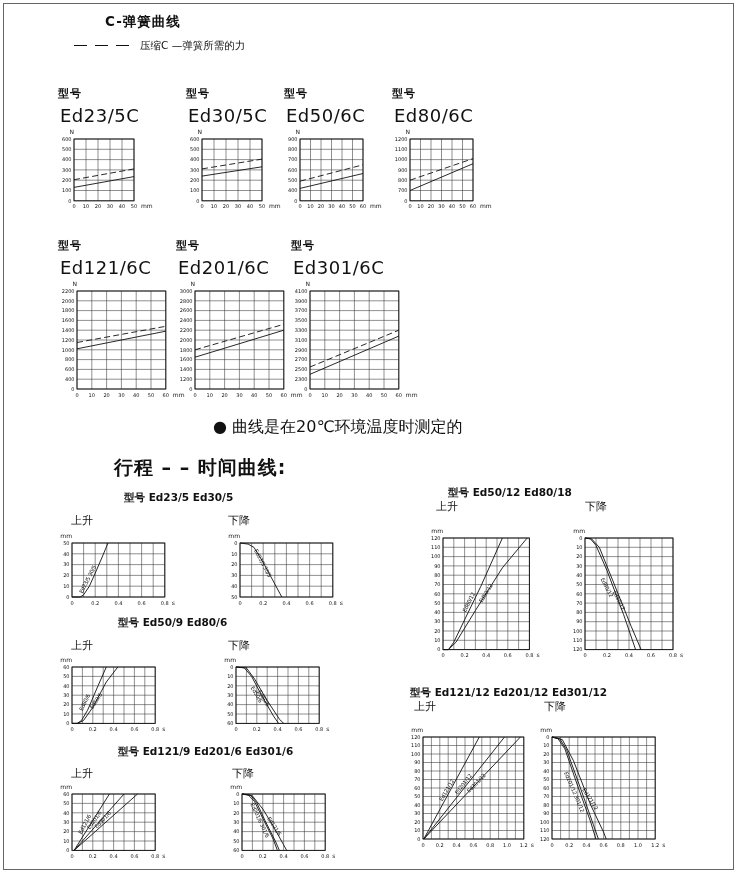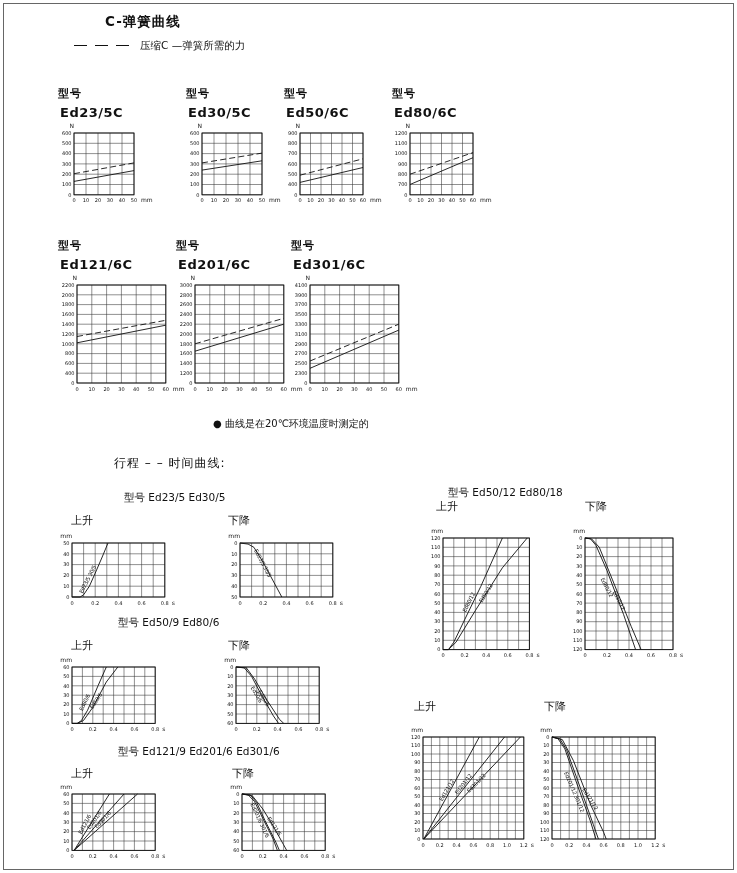--- a/index.html
+++ b/index.html
@@ -11,24 +11,24 @@
   .legend{position:absolute;left:74px;top:36px}
   .legend-row{display:flex;align-items:center;height:19px}
   .lsample{display:inline-block;width:58px;height:0;border:none;margin-right:8px}
   .lsample.dashed{border-top:1.4px solid #111;
      -webkit-mask-image:repeating-linear-gradient(90deg,#000 0 13px,transparent 13px 21px);
      mask-image:repeating-linear-gradient(90deg,#000 0 13px,transparent 13px 21px)}
   .lsample.solid{border-top:1.4px solid #111}
   .legend-label{font-size:10.5px}
   .sgroup{position:absolute}
   .cap{font-size:11px;font-weight:bold;letter-spacing:1px}
-  .mname{font-size:13px;font-weight:bold;margin:4px 0 0 2px;letter-spacing:0.5px}
-  .note{position:absolute;left:213px;top:417px;font-size:10px}
-  .s2-title{position:absolute;left:114px;top:455px;font-size:12px;font-weight:normal;letter-spacing:1px}
-  .theader{position:absolute;font-size:10.5px;font-weight:normal;white-space:nowrap}
+  .mname{font-size:18px;font-weight:normal;margin:4px 0 0 2px;letter-spacing:0.5px}
+  .note{position:absolute;left:213px;top:417px;font-size:16px}
+  .s2-title{position:absolute;left:114px;top:455px;font-size:19px;font-weight:bold;letter-spacing:1px}
+  .theader{position:absolute;font-size:10.5px;font-weight:bold;white-space:nowrap}
   .tblock{position:absolute}
   .updown{font-size:11px;font-weight:normal}
   .chart svg{display:block}
   .chart{line-height:0}
   .tick{font:5px "DejaVu Sans",sans-serif;fill:#111}
   .unit{font:6px "DejaVu Sans",sans-serif;fill:#111}
   .clabel{font:5.4px "DejaVu Sans",sans-serif;fill:#111;letter-spacing:-0.2px}
 </style>
 </head>
 <body>
@@ -495,20 +495,24 @@
           <text x="17" y="8" text-anchor="end" class="unit">mm</text>
           <text x="112.0" y="132.1" class="unit">s</text>
           <path d="M17.0 13.0L22.5 13.9L28.0 20.4L39.0 45.6L55.5 89.3L67.6 124.6" fill="none" stroke="#111111" stroke-width="0.9"></path>
           <text x="32.4" y="53.9" class="clabel" transform="rotate(63 32.4 53.9)">Ed80/12</text>
           <path d="M17.0 13.0L23.6 13.9L31.3 22.3L44.5 54.9L63.2 101.4L73.1 124.6" fill="none" stroke="#111111" stroke-width="0.9"></path>
           <text x="44.5" y="66.9" class="clabel" transform="rotate(63 44.5 66.9)">Ed50/12</text>
         </svg>
       </div>
   </div>
 
+  <div class="theader" style="left:410px;top:686px">
+    <span>型号</span>
+    <span>Ed121/12 Ed201/12 Ed301/12</span>
+  </div>
   <div class="tblock" style="left:406px;top:699px">
     <div class="updown" style="margin-left:8px">上升</div>
     <div class="chart" style="margin-top:10px">
         <svg width="140" height="129" viewBox="0 0 140 129" xmlns="http://www.w3.org/2000/svg">
           <path d="M17.0 13V115.0M25.4 13V115.0M33.8 13V115.0M42.2 13V115.0M50.6 13V115.0M59.0 13V115.0M67.4 13V115.0M75.8 13V115.0M84.2 13V115.0M92.6 13V115.0M101.0 13V115.0M109.4 13V115.0M117.8 13V115.0M17 13.0H117.8M17 21.5H117.8M17 30.0H117.8M17 38.5H117.8M17 47.0H117.8M17 55.5H117.8M17 64.0H117.8M17 72.5H117.8M17 81.0H117.8M17 89.5H117.8M17 98.0H117.8M17 106.5H117.8M17 115.0H117.8" stroke="#333333" stroke-width="0.55" fill="none"></path>
           <rect x="17" y="13" width="100.8" height="102.0" stroke="#111111" stroke-width="0.9" fill="none"></rect>
           <text x="14.5" y="14.7" text-anchor="end" class="tick">120</text>
           <text x="14.5" y="23.2" text-anchor="end" class="tick">110</text>
           <text x="14.5" y="31.7" text-anchor="end" class="tick">100</text>
           <text x="14.5" y="40.2" text-anchor="end" class="tick">90</text>

